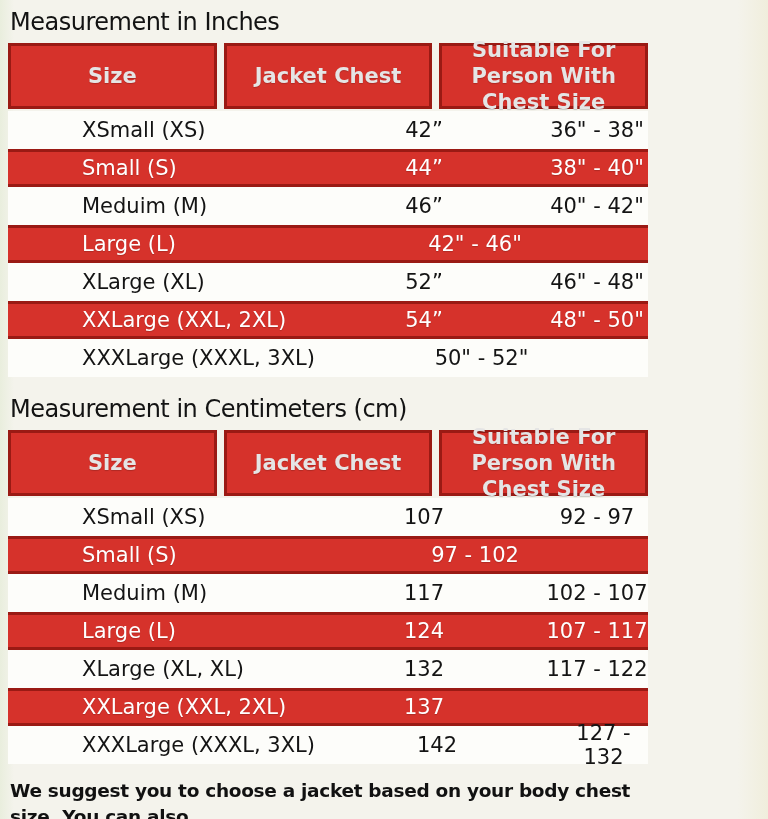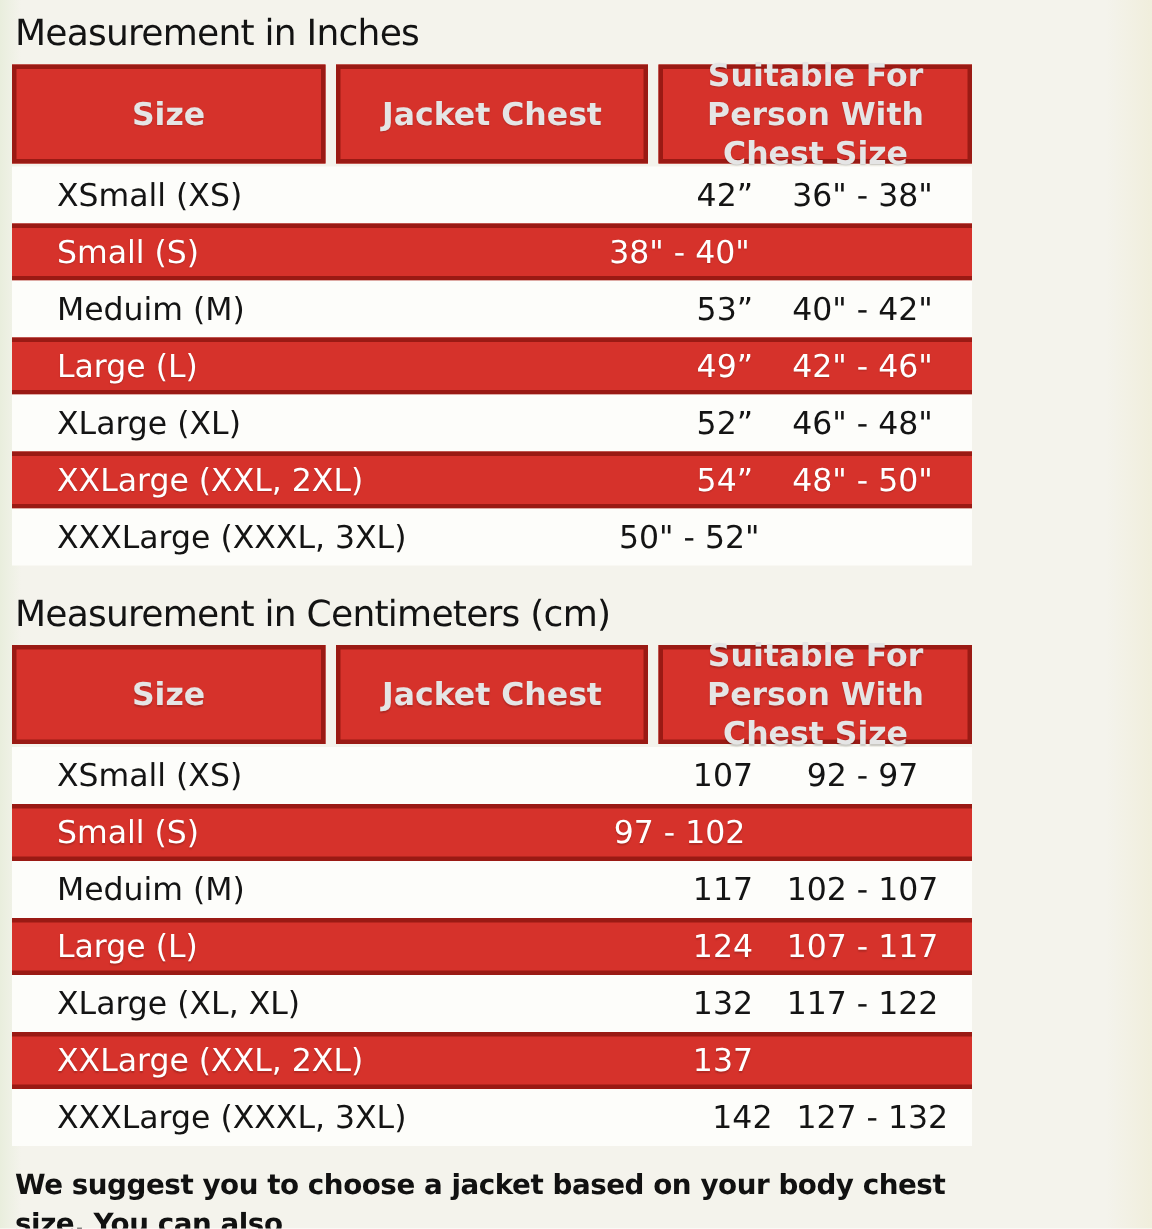--- a/index.html
+++ b/index.html
@@ -50,20 +50,21 @@
   }
   .tbody {
     display: block;
   }
   .row {
     box-sizing: border-box;
     display: flex;
     align-items: center;
     height: 38px;
     font-size: 21px;
+    padding-left: 44px;
   }
   .row:nth-of-type(odd) {
     background: #fdfdfa;
     color: #141414;
   }
   .row:nth-of-type(even) {
     background: #d6322b;
     border-top: 3px solid #9a1a14;
     border-bottom: 3px solid #9a1a14;
     color: #ffffff;
@@ -71,21 +72,21 @@
   }
   .c1 {
     flex: 0 0 250px;
     box-sizing: border-box;
     padding-left: 30px;
     text-align: left;
     white-space: nowrap;
   }
   .c2 {
     flex: 0 0 244px;
-    text-align: right;
+    text-align: center;
   }
   .c3 {
     flex: 1 1 0;
     text-align: center;
   }
   .section-cm .section-title {
     margin-top: 18px;
   }
   .footer {
     margin: 14px 0 0 2px;
@@ -111,32 +112,32 @@
     <div class="tbody">
 
         <div class="row">
           <div class="c1">XSmall (XS)</div>
           <div class="c2">42”</div>
           <div class="c3">36" - 38"</div>
         </div>
 
         <div class="row">
           <div class="c1">Small (S)</div>
+          <div class="c2">44”</div>
           <div class="c3">38" - 40"</div>
         </div>
 
         <div class="row">
           <div class="c1">Meduim (M)</div>
-          <div class="c2">53”</div>
+          <div class="c2">46”</div>
           <div class="c3">40" - 42"</div>
         </div>
 
         <div class="row">
           <div class="c1">Large (L)</div>
-          <div class="c2">49”</div>
           <div class="c3">42" - 46"</div>
         </div>
 
         <div class="row">
           <div class="c1">XLarge (XL)</div>
           <div class="c2">52”</div>
           <div class="c3">46" - 48"</div>
         </div>
 
         <div class="row">

